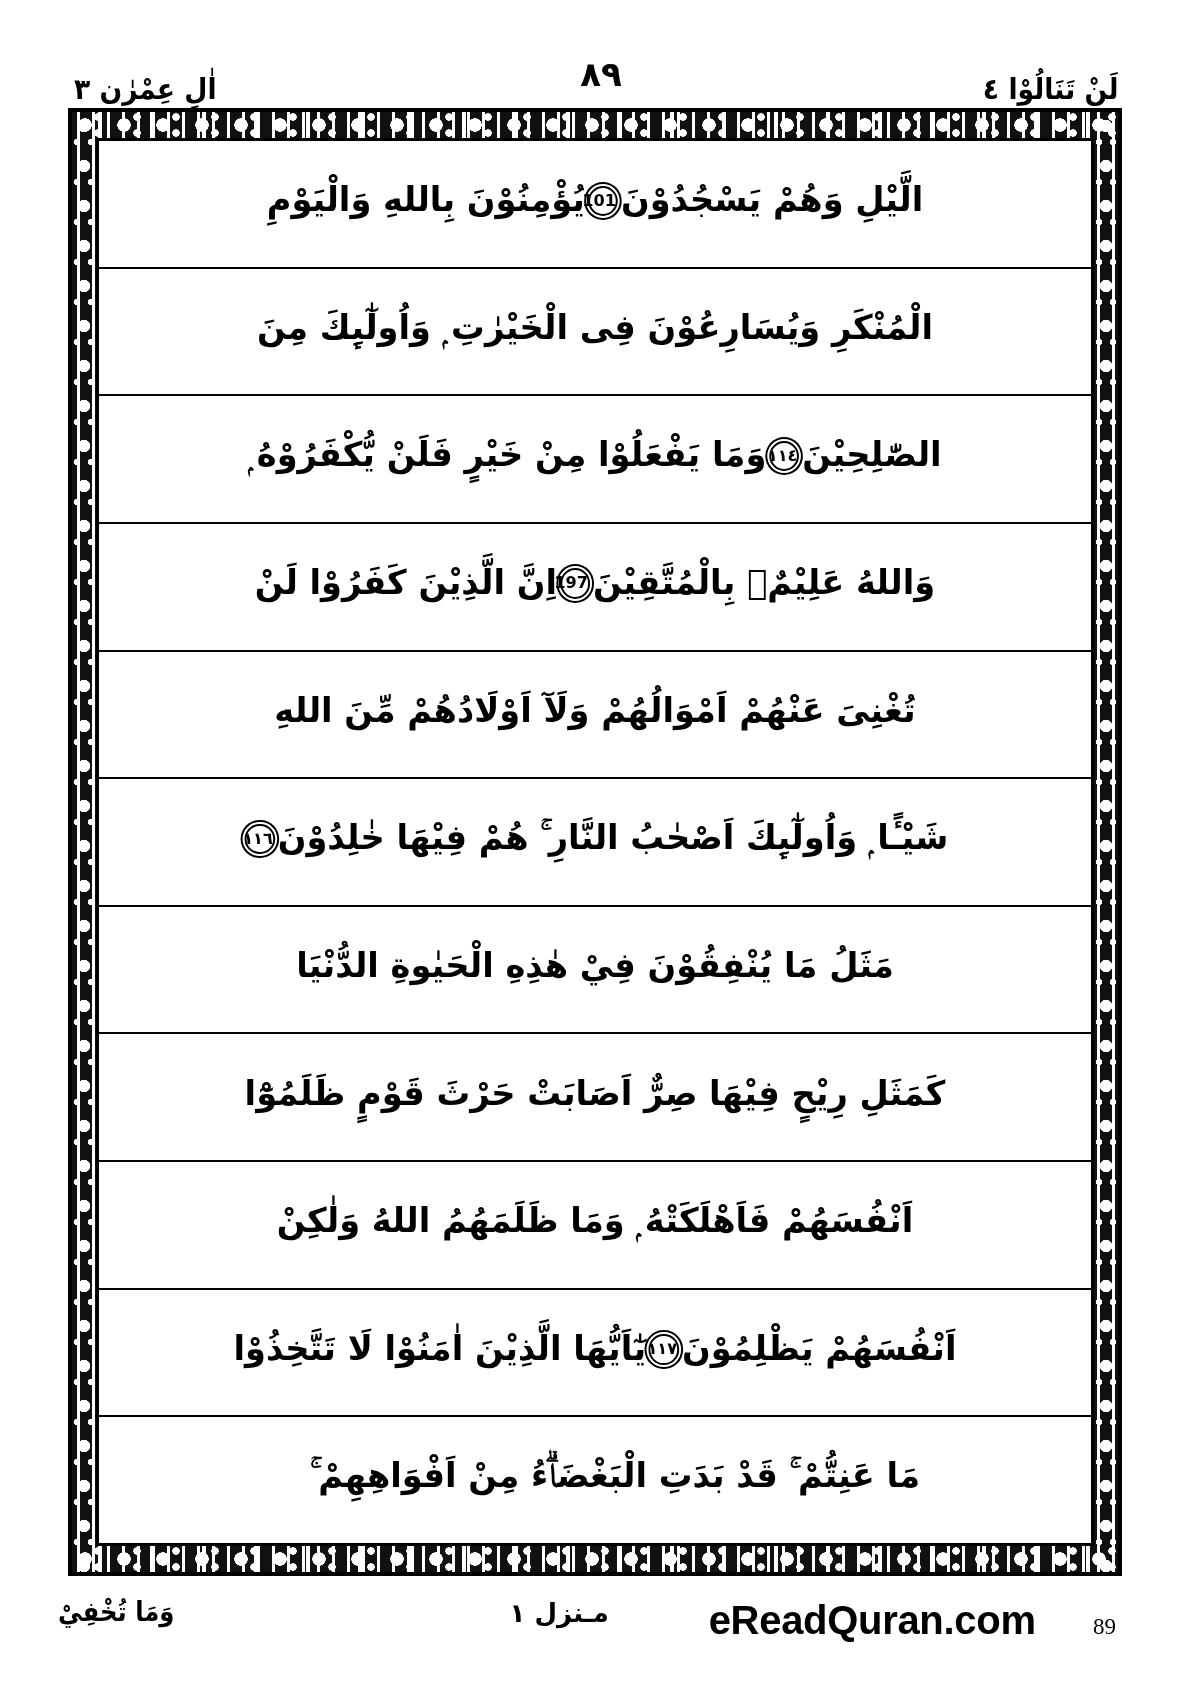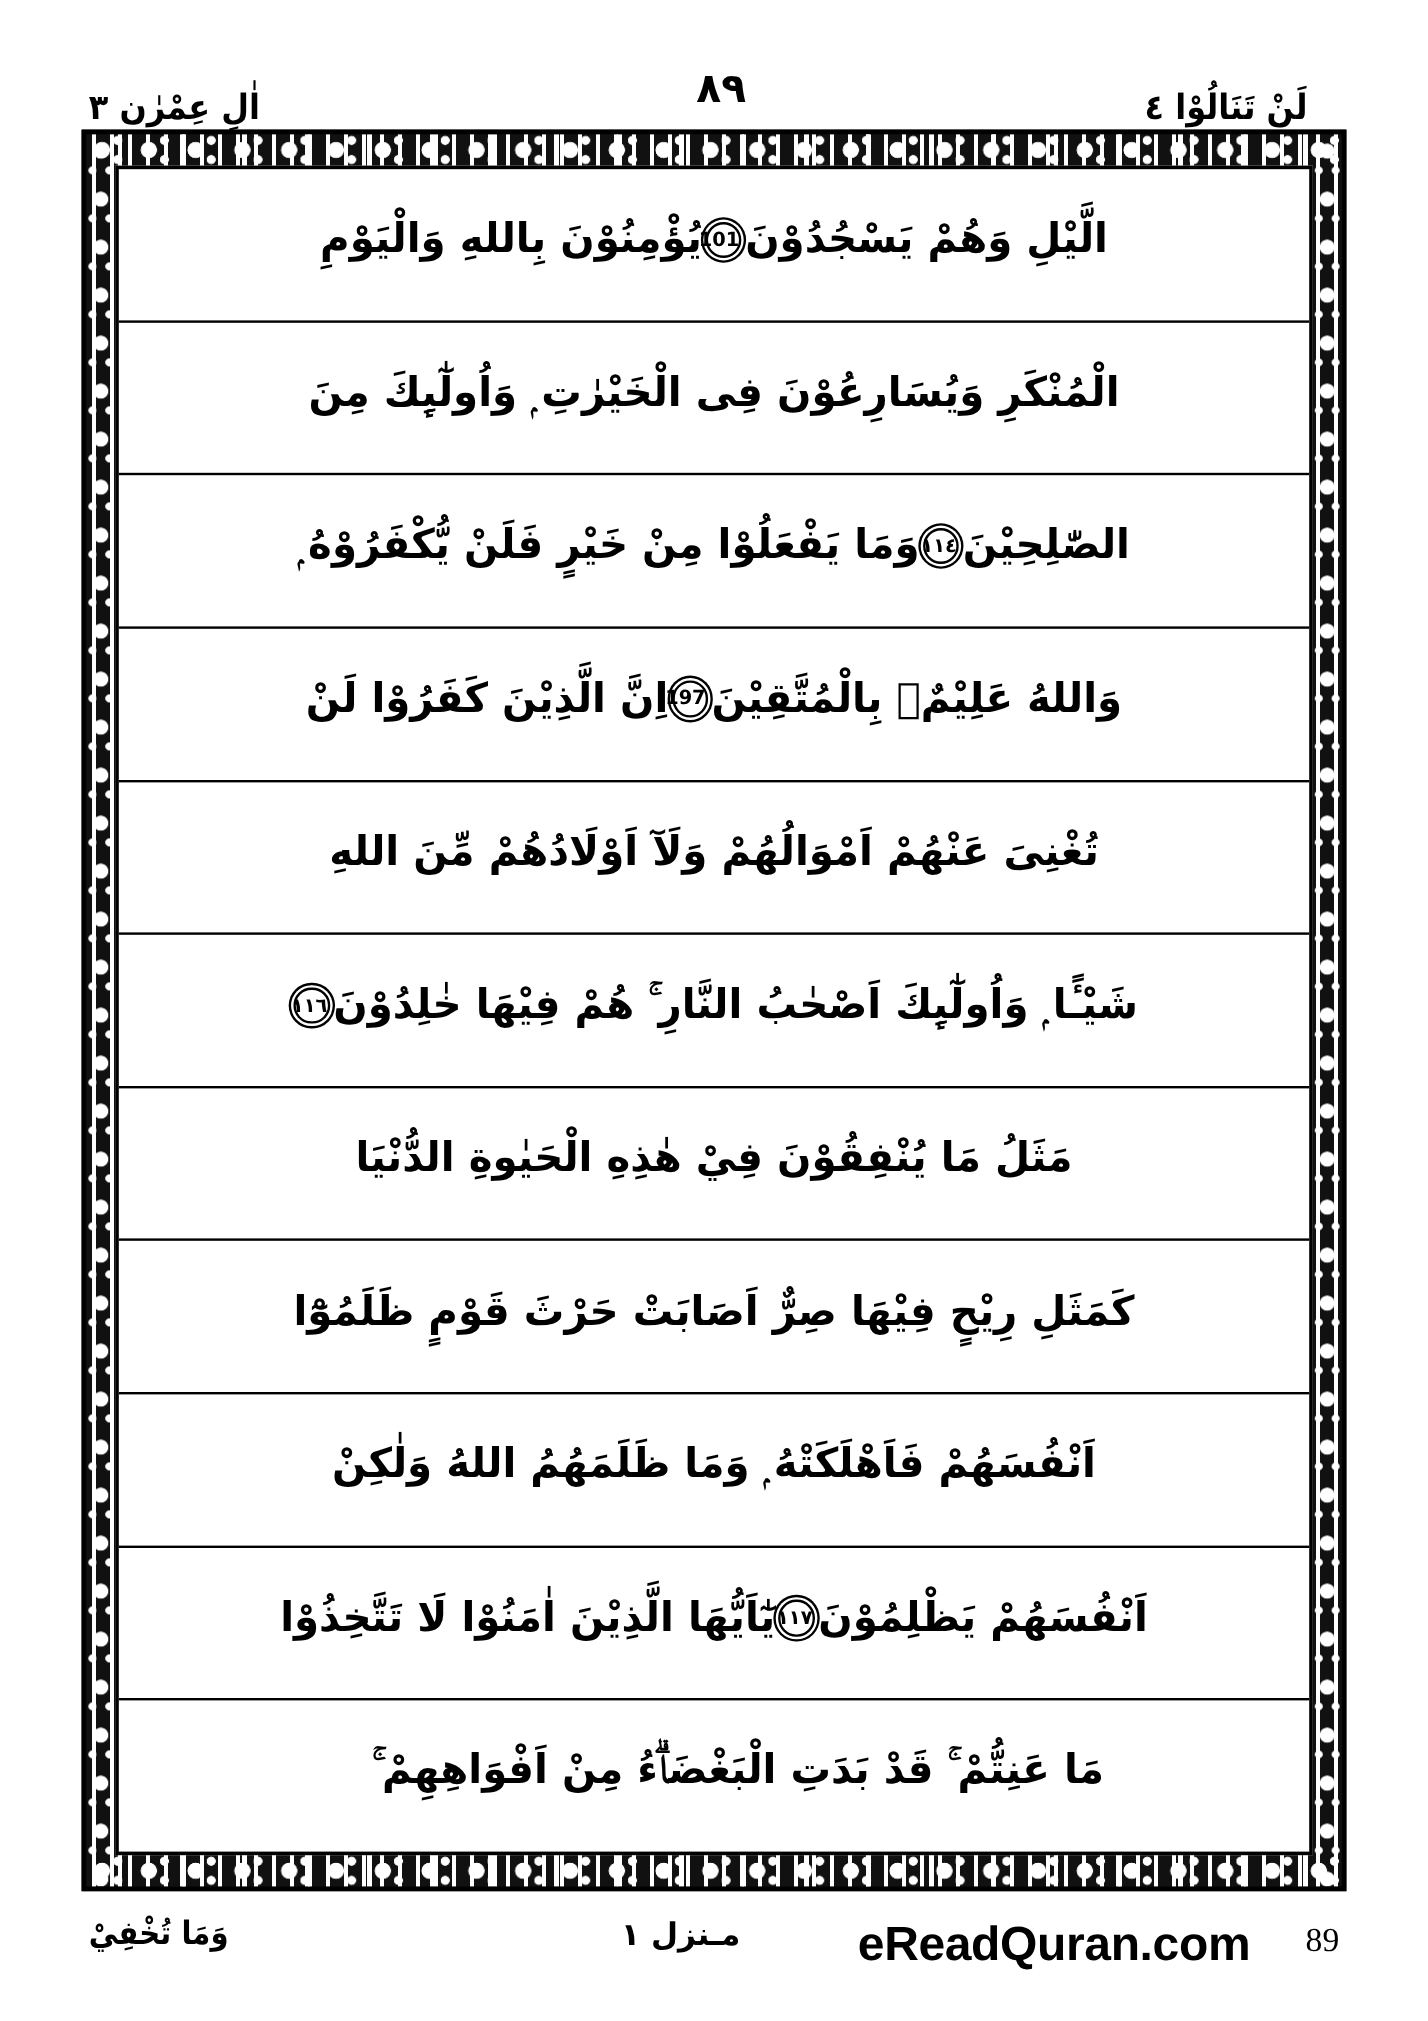--- a/index.html
+++ b/index.html
@@ -25,21 +25,21 @@
   }
 
   
   .page-header {
     height: 108px;
     flex: 0 0 108px;
     position: relative;
     display: flex;
     align-items: flex-end;
     justify-content: space-between;
-    padding: 0 100px 4px 74px;
+    padding: 0 71px 4px 74px;
     box-sizing: border-box;
   }
   .hdr-side {
     font-family: "DejaVu Sans", "Liberation Sans", sans-serif;
     font-size: 29px;
     font-weight: 700;
     line-height: 1;
     direction: rtl;
     white-space: nowrap;
     letter-spacing: -0.5px;
@@ -180,21 +180,21 @@
     position: relative;
     top: -0.12em;
   }
 
   
   .page-footer {
     height: 108px;
     flex: 0 0 108px;
     position: relative;
     box-sizing: border-box;
-    padding: 14px 74px 0 74px;
+    padding: 14px 74px 0 58px;
   }
   .footer-row {
     position: relative;
     height: 56px;
   }
   .ft-left {
     position: absolute;
     left: 0;
     top: 6px;
     direction: rtl;
@@ -220,22 +220,22 @@
     top: 8px;
     font-size: 40px;
     font-weight: 700;
     letter-spacing: -0.3px;
     white-space: nowrap;
     font-family: "Liberation Sans", "DejaVu Sans", sans-serif;
   }
   .ft-pageno {
     position: absolute;
     right: 0;
-    top: 12px;
-    font-size: 28px;
+    top: 24px;
+    font-size: 23px;
     font-weight: 400;
     font-family: "Liberation Serif", "DejaVu Serif", serif;
     text-align: right;
   }
 </style>
 </head>
 <body>
 
 <div class="page">
 

